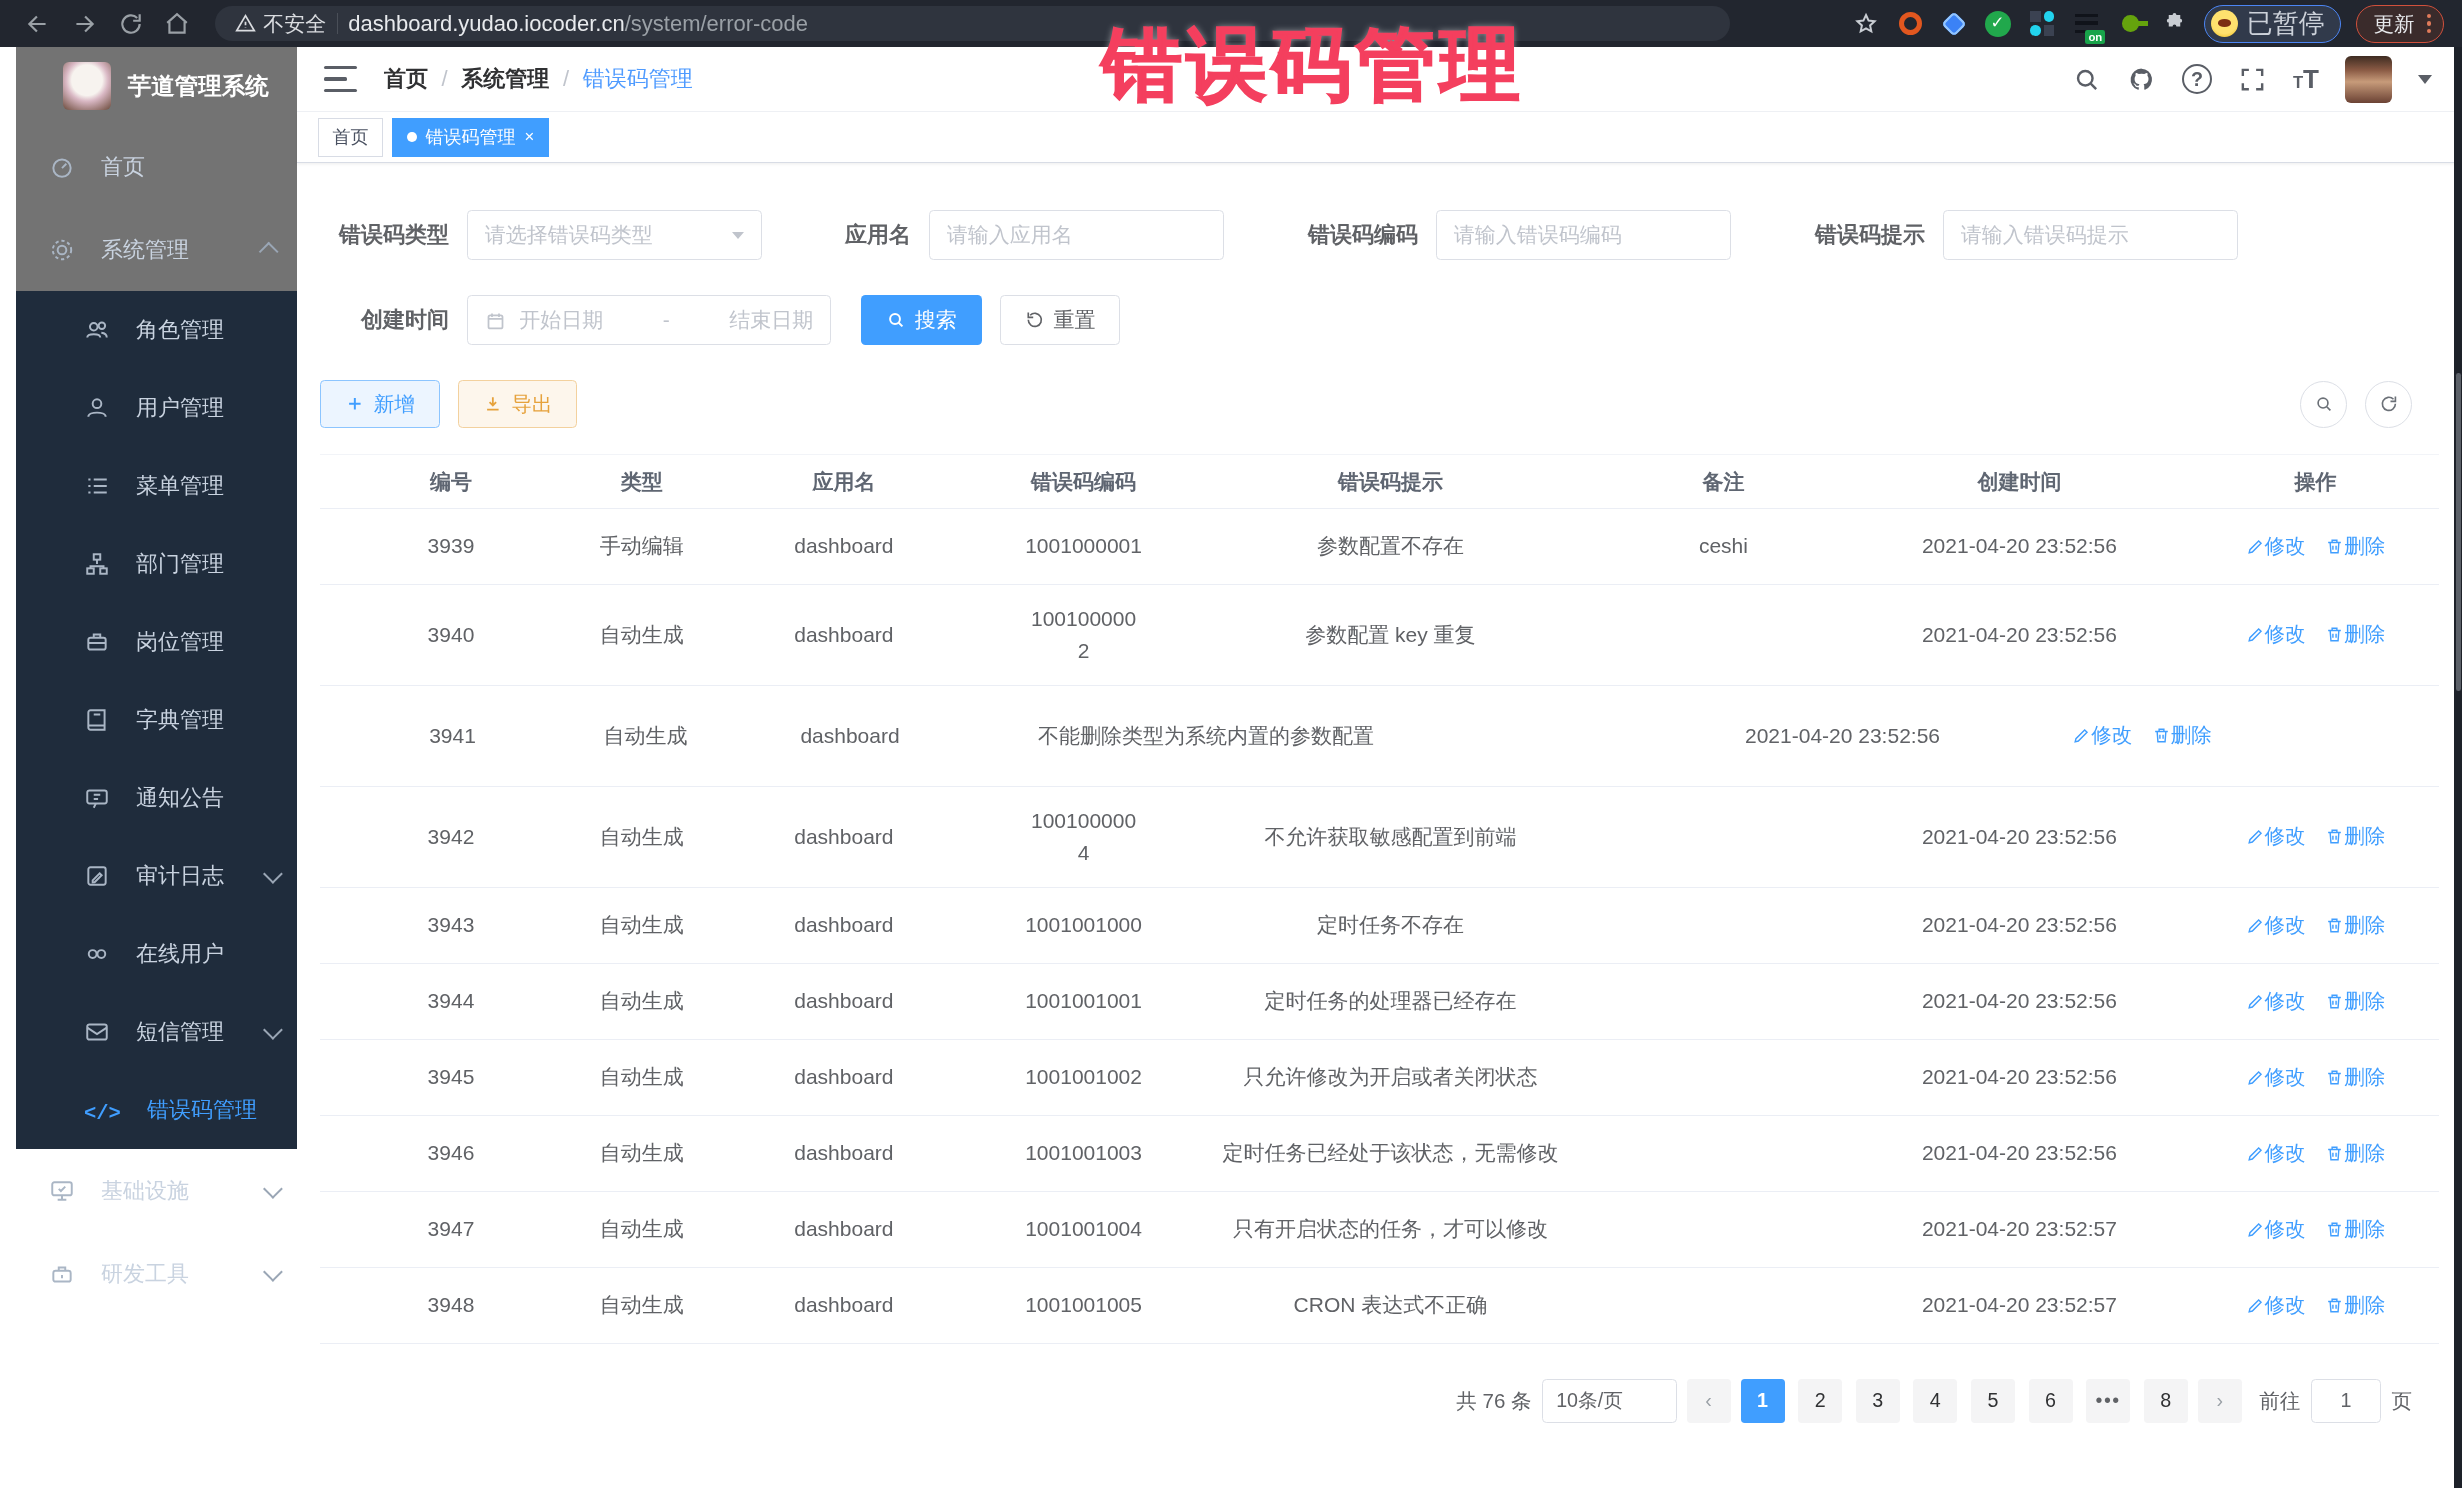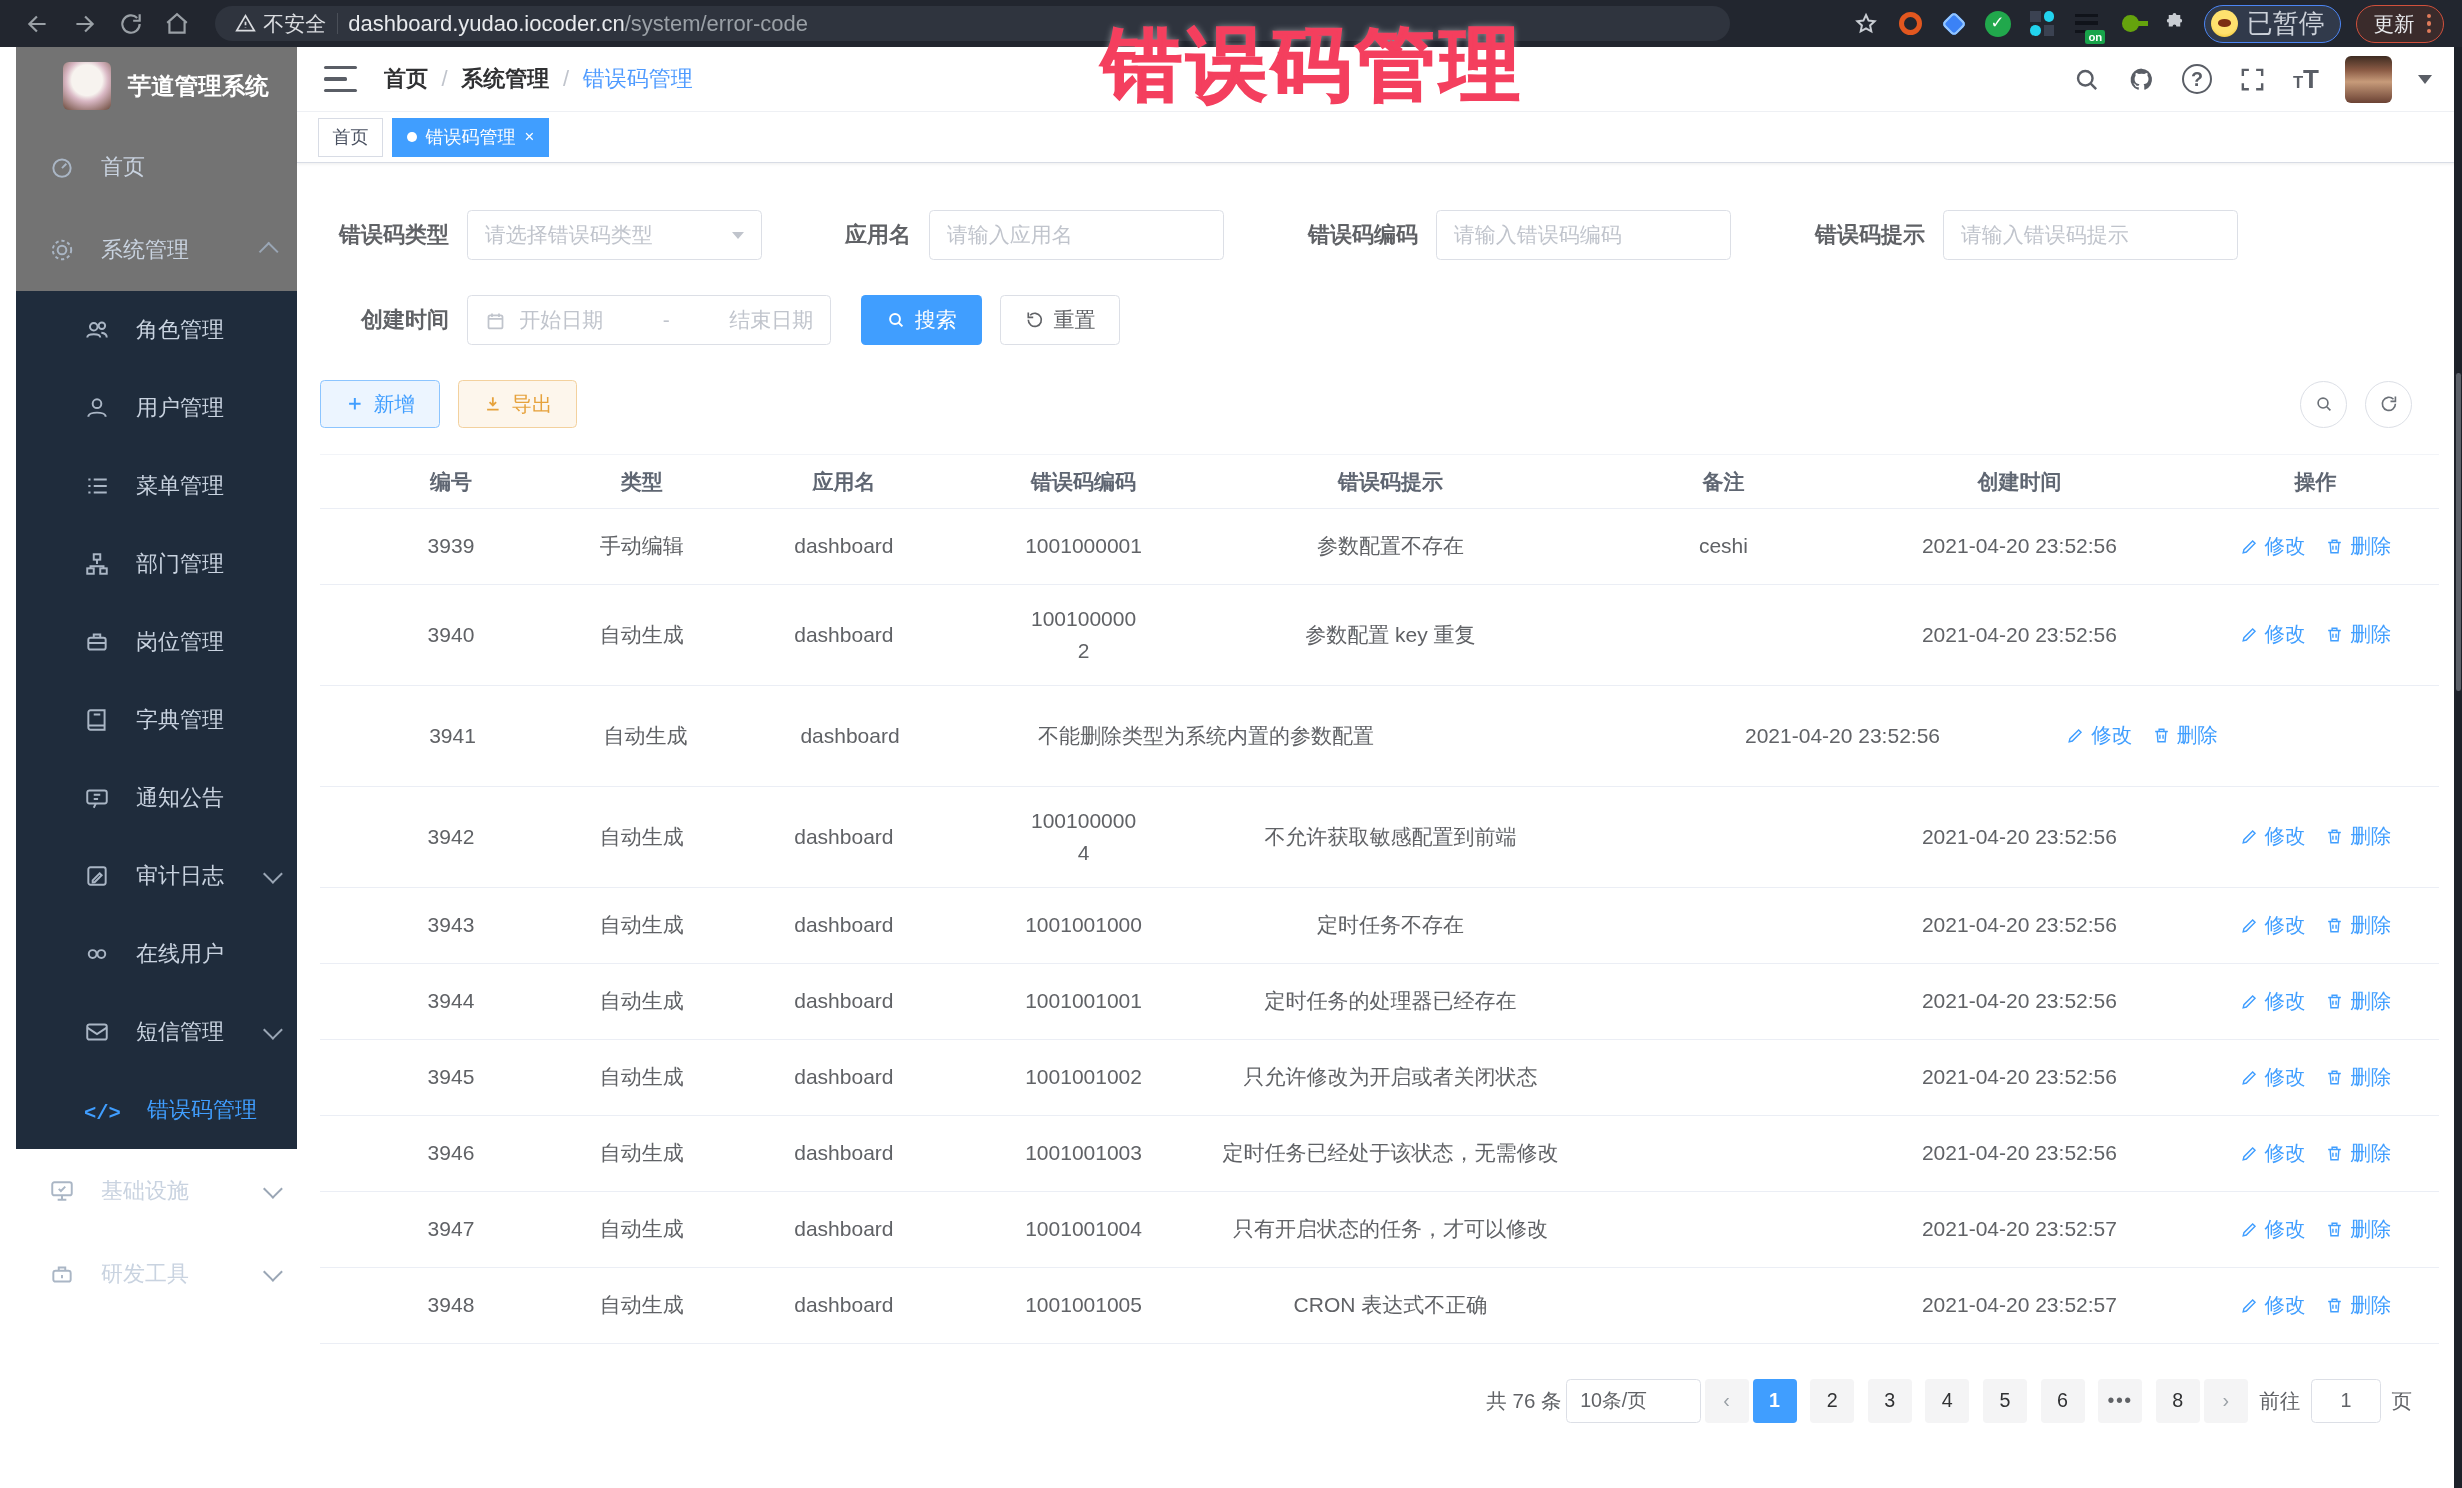--- a/index.html
+++ b/index.html
@@ -133,25 +133,25 @@
   #etable { width:100%; }
   .t-row { display:flex; align-items:center; border-bottom:0.8px solid #ebeef5; min-height:76px; }
   .t-head { min-height:48px; border-top:0.8px solid #f2f4f8; }
   .t-head .cell { font-weight:700; color:#5f6672; font-size:21px; }
   .cell { text-align:center; font-size:21px; color:#606266; padding:10.6px 6px; line-height:1.5; }
   .c1{width:265px;} .c2{width:121px;} .c3{width:288px;} .c4{width:197px;}
   .c5{width:424px;} .c6{width:250px;} .c7{width:349px;} .c8{width:250px;}
   .t-row.tall { min-height:101px; }
   .code-wrap { display:inline-block; width:9ch; word-break:break-all; }
   .ops { display:flex; align-items:center; justify-content:center; gap:19.7px; }
-  .op { display:flex; align-items:center; gap:6px; color:#409eff; font-size:20.5px; cursor:pointer; text-decoration:none; }
+  .op { display:flex; align-items:center; color:#409eff; font-size:20.5px; cursor:pointer; text-decoration:none; }
   .op .icon { font-size:19px; }
 
   
-  #pager { display:flex; align-items:center; justify-content:flex-end; gap:4px; margin-top:35px;
+  #pager { display:flex; align-items:center; justify-content:flex-end; gap:10px; margin-top:35px;
     padding-right:27px; font-size:20.5px; color:#606266; }
   #size-select { width:135px; height:44px; border:0.8px solid #dcdfe6; border-radius:4.5px; display:flex;
     align-items:center; justify-content:space-between; padding:0 13.6px; color:#606266; font-size:19.7px; background:#fff; }
   .pg { min-width:44px; height:44px; border-radius:3.8px; background:#f4f4f5; color:#303133; font-size:19.7px;
     display:flex; align-items:center; justify-content:center; cursor:pointer; border:none; }
   .pg.active { background:#409eff; color:#fff; font-weight:700; }
   .pg.nav { color:#9aa0a6; background:#f4f4f5; }
   .pg.more { letter-spacing:1.5px; color:#606266; }
   #goto { display:flex; align-items:center; gap:10.6px; margin-left:7.6px; }
   #goto-input { width:70px; height:44px; border:0.8px solid #dcdfe6; border-radius:4.5px; text-align:center;

